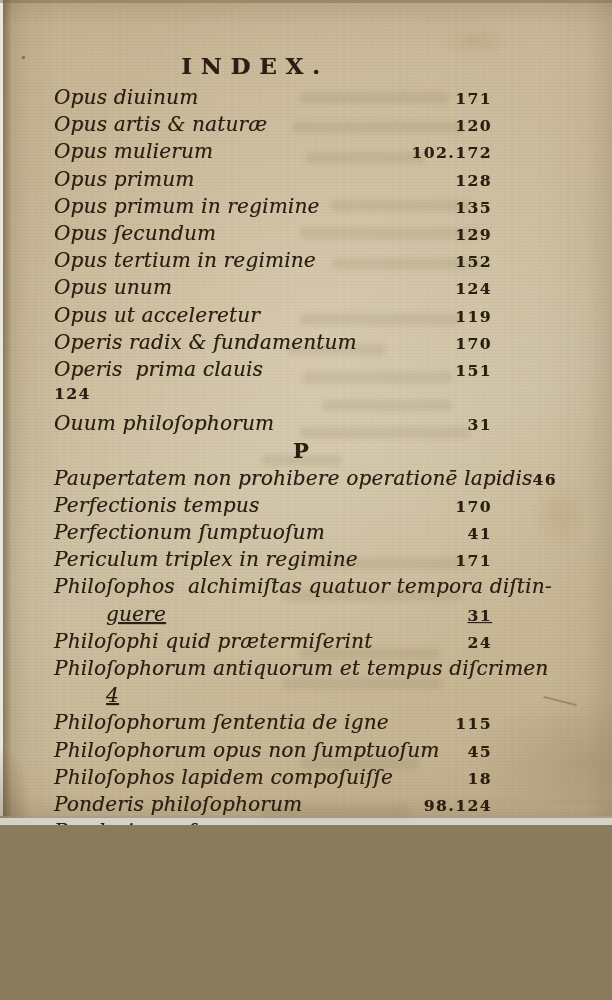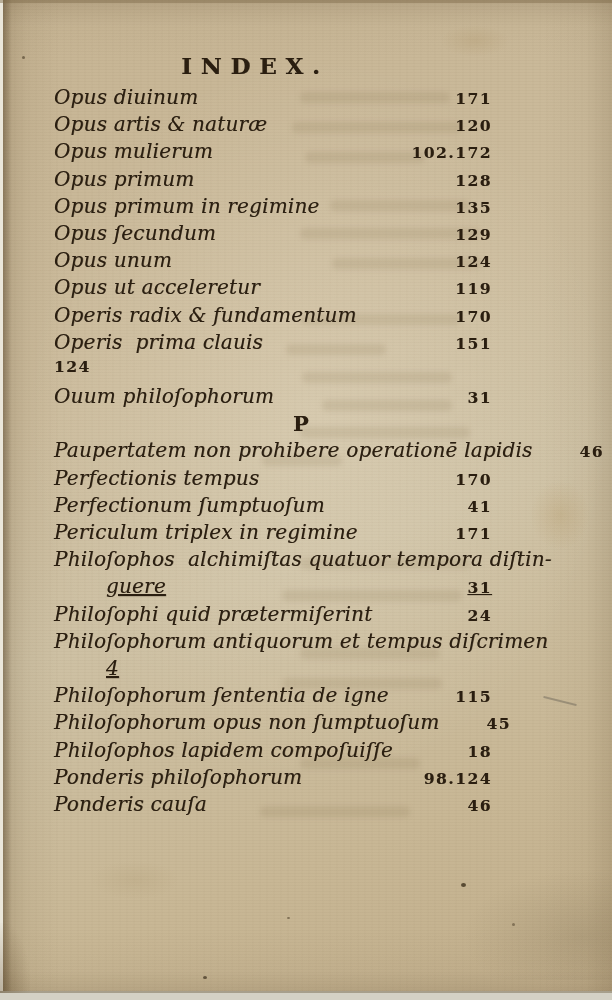--- a/index.html
+++ b/index.html
@@ -1,16 +1,16 @@
 <!DOCTYPE html>
 <html><head>
 <meta charset="utf-8">
 <style>
   html,body{margin:0;padding:0;background:#8a7a5e;}
-  .stage{position:relative;width:612px;height:1000px;overflow:hidden;
+  .stage{position:relative;width:612px;height:825px;overflow:hidden;
     font-family:"DejaVu Serif","Liberation Serif",serif;}
   
   .paper{position:absolute;inset:0;
     background:
       radial-gradient(ellipse 420px 520px at 52% 42%, rgba(255,250,235,0.20), rgba(255,250,235,0) 70%),
       linear-gradient(90deg, rgba(90,70,40,0.20) 0, rgba(90,70,40,0.05) 28px, rgba(0,0,0,0) 60px),
       linear-gradient(270deg, rgba(90,70,40,0.16) 0, rgba(90,70,40,0.04) 26px, rgba(0,0,0,0) 70px),
       linear-gradient(0deg, rgba(80,60,35,0.18) 0, rgba(80,60,35,0.03) 30px, rgba(0,0,0,0) 70px),
       linear-gradient(180deg, rgba(80,60,35,0.14) 0, rgba(80,60,35,0.02) 26px, rgba(0,0,0,0) 60px),
       repeating-linear-gradient(0deg, rgba(110,90,60,0.045) 0 1px, rgba(0,0,0,0) 1px 3px),
@@ -30,21 +30,21 @@
   .speck{position:absolute;border-radius:50%;background:#3c2f1c;}
   .ghost{position:absolute;height:11px;border-radius:5px;background:rgba(125,104,72,0.14);filter:blur(2.5px);}
   .pencil-mark{position:absolute;width:34px;height:2px;background:rgba(90,84,74,0.4);
     transform:rotate(14deg);filter:blur(0.7px);}
 
   
   .text-block{position:absolute;left:54px;top:52px;width:438px;color:#2a1e10;}
   .index-title{font-style:normal;font-weight:600;font-size:23px;letter-spacing:0.38em;
     text-align:center;transform:translateX(-18px);margin:0 0 6px 0;
     text-shadow:0.4px 0.4px 0.6px rgba(42,30,16,0.55);}
-  .row{display:flex;justify-content:space-between;align-items:baseline;height:27.2px;gap:47px;}
+  .row{display:flex;justify-content:space-between;align-items:baseline;height:27.2px;}
   .entry-text{font-style:italic;font-size:20px;white-space:pre;letter-spacing:0.2px;
     text-shadow:0.35px 0.35px 0.5px rgba(42,30,16,0.5);}
   .entry-page{font-style:normal;font-weight:700;font-size:15.5px;letter-spacing:1.5px;
     text-shadow:0.3px 0.3px 0.5px rgba(42,30,16,0.5);}
   .row.section{justify-content:center;}
   .row.section .entry-text{font-style:normal;font-weight:600;font-size:21px;
     transform:translateX(28px);}
   .row.wrap{padding-left:52px;text-decoration:underline;}
 </style>
 </head>
@@ -111,20 +111,24 @@
         </div>
         <div class="row entry">
           <span class="entry-text">Opus primum in regimine</span>
           <span class="entry-page">135</span>
         </div>
         <div class="row entry">
           <span class="entry-text">Opus ſecundum</span>
           <span class="entry-page">129</span>
         </div>
         <div class="row entry">
+          <span class="entry-text">Opus tertium in regimine</span>
+          <span class="entry-page">152</span>
+        </div>
+        <div class="row entry">
           <span class="entry-text">Opus unum</span>
           <span class="entry-page">124</span>
         </div>
         <div class="row entry">
           <span class="entry-text">Opus ut acceleretur</span>
           <span class="entry-page">119</span>
         </div>
         <div class="row entry">
           <span class="entry-text">Operis radix &amp; fundamentum</span>
           <span class="entry-page">170</span>

